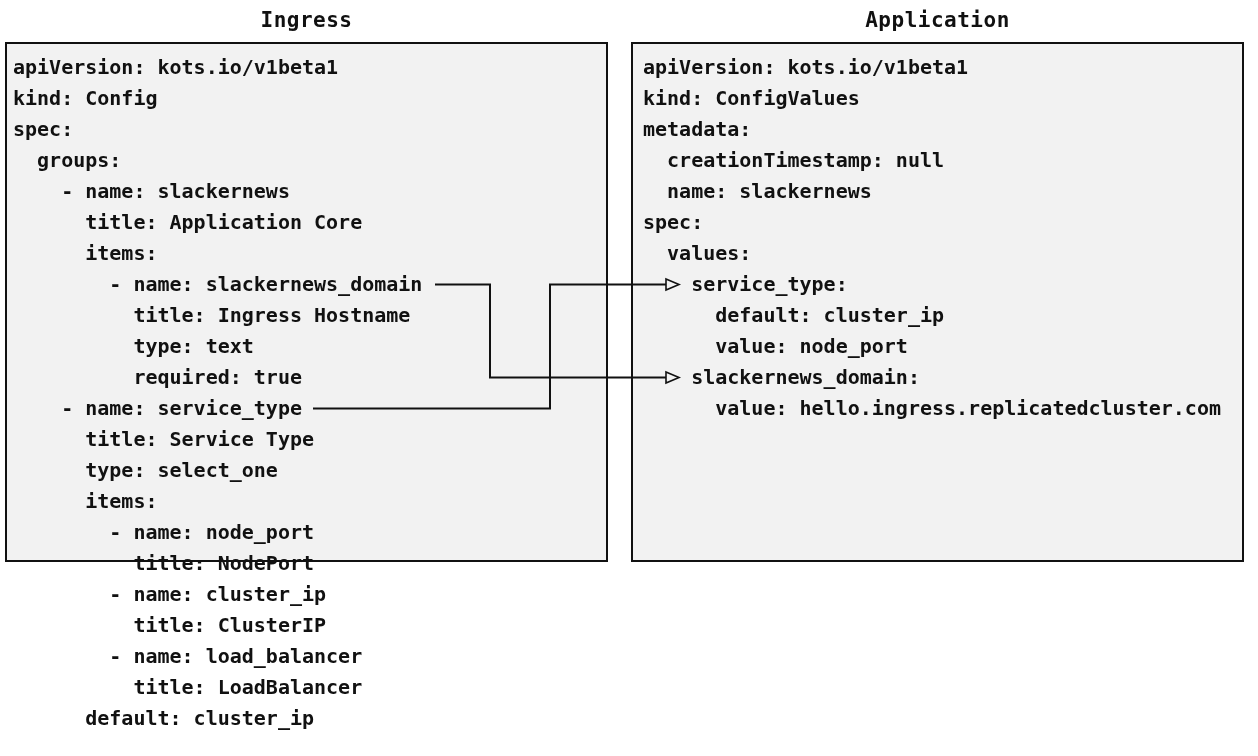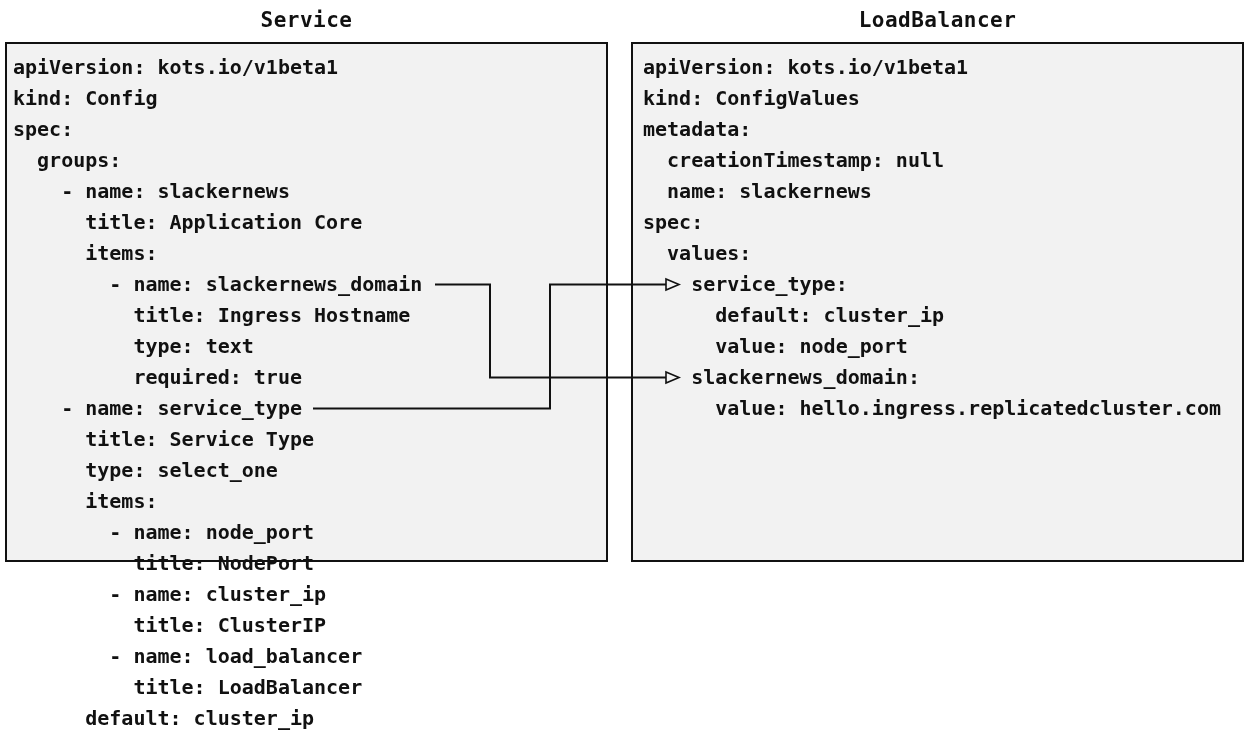--- a/index.html
+++ b/index.html
@@ -42,23 +42,23 @@
   #arrow-overlay {
     position: absolute;
     left: 0; top: 0;
     width: 1258px; height: 756px;
     pointer-events: none;
   }
 </style>
 </head>
 <body>
 
-<div class="panel-title" id="config-title">Service</div>
+<div class="panel-title" id="config-title">Ingress</div>
 
-<div class="panel-title" id="configvalues-title">LoadBalancer</div>
+<div class="panel-title" id="configvalues-title">Application</div>
 
 <div class="code-panel" id="config-panel">
   <div class="code-block"><div class="code-line">apiVersion: kots.io/v1beta1</div><div class="code-line">kind: Config</div><div class="code-line">spec:</div><div class="code-line">  groups:</div><div class="code-line">    - name: slackernews</div><div class="code-line">      title: Application Core</div><div class="code-line">      items:</div><div class="code-line">        - name: slackernews_domain</div><div class="code-line">          title: Ingress Hostname</div><div class="code-line">          type: text</div><div class="code-line">          required: true</div><div class="code-line">    - name: service_type</div><div class="code-line">      title: Service Type</div><div class="code-line">      type: select_one</div><div class="code-line">      items:</div><div class="code-line">        - name: node_port</div><div class="code-line">          title: NodePort</div><div class="code-line">        - name: cluster_ip</div><div class="code-line">          title: ClusterIP</div><div class="code-line">        - name: load_balancer</div><div class="code-line">          title: LoadBalancer</div><div class="code-line">      default: cluster_ip</div></div>
 </div>
 
 <div class="code-panel" id="configvalues-panel">
   <div class="code-block"><div class="code-line">apiVersion: kots.io/v1beta1</div><div class="code-line">kind: ConfigValues</div><div class="code-line">metadata:</div><div class="code-line">  creationTimestamp: null</div><div class="code-line">  name: slackernews</div><div class="code-line">spec:</div><div class="code-line">  values:</div><div class="code-line">    service_type:</div><div class="code-line">      default: cluster_ip</div><div class="code-line">      value: node_port</div><div class="code-line">    slackernews_domain:</div><div class="code-line">      value: hello.ingress.replicatedcluster.com</div></div>
 </div>
 
 <svg id="arrow-overlay" viewBox="0 0 1258 756" xmlns="http://www.w3.org/2000/svg">

